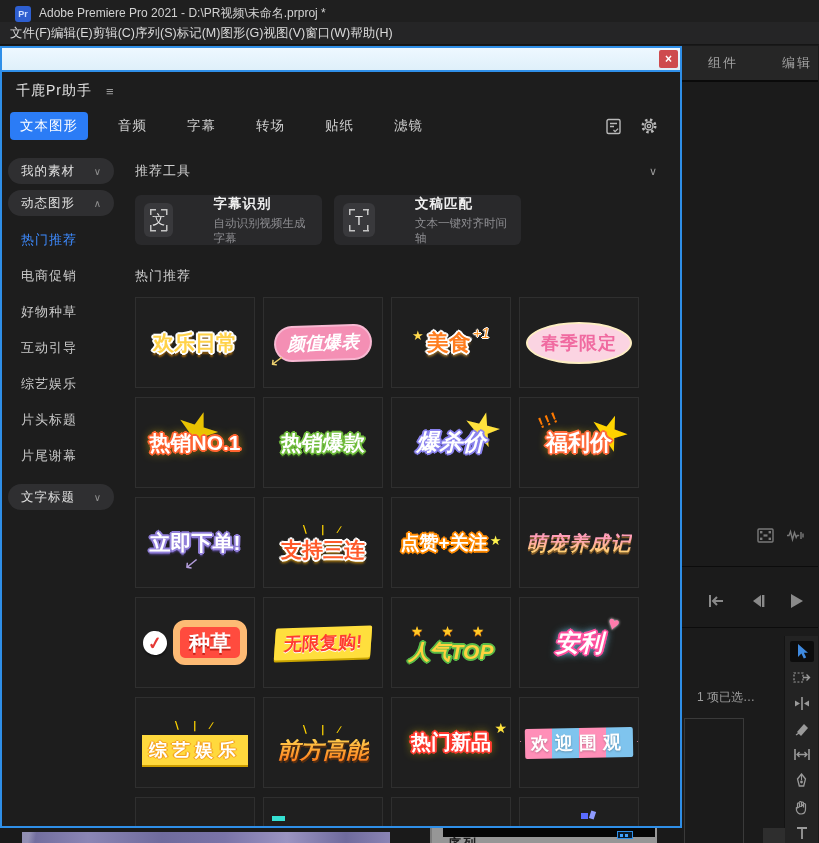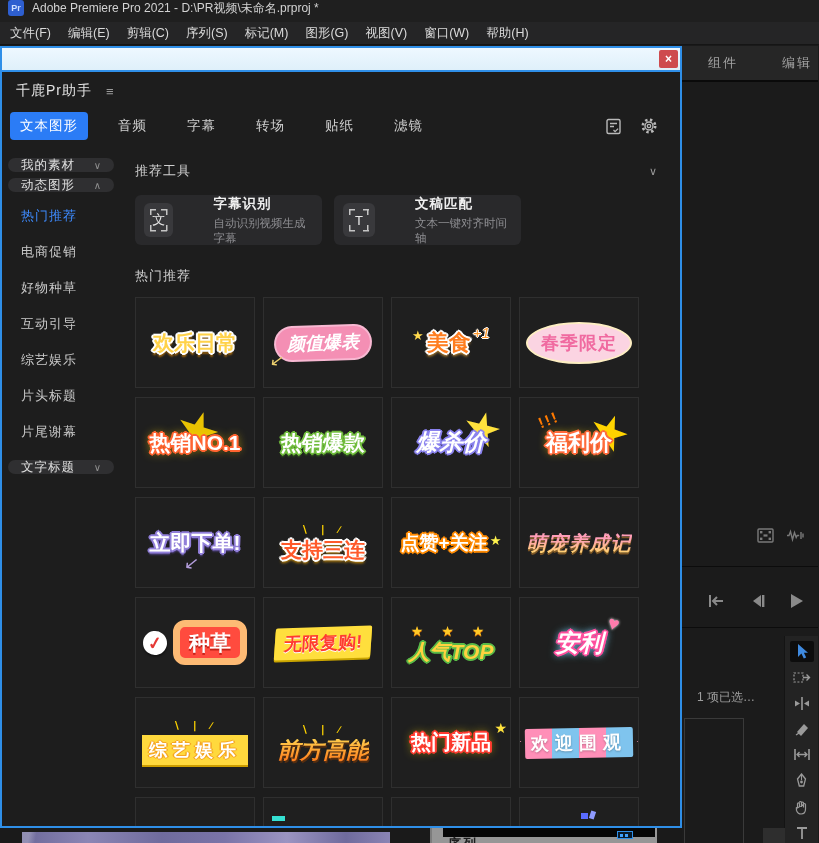--- a/index.html
+++ b/index.html
@@ -4,47 +4,47 @@
 <style>
   * { box-sizing: border-box; margin: 0; padding: 0; }
   html,body { background:#101010; }
   #screen {
     position:relative; width:819px; height:843px; overflow:hidden;
     background:#1a1a1a; font-family:"Liberation Sans", sans-serif;
     -webkit-font-smoothing:antialiased;
   }
   
   .titlebar{position:absolute;left:0;top:0;width:819px;height:22px;background:#1f1f1f;
-    display:flex;align-items:flex-start;gap:8px;padding-left:8px;}
+    display:flex;align-items:flex-end;gap:8px;padding-left:15px;}
   .pr-badge{width:16px;height:16px;border-radius:3px;background:#2e5fd0;color:#cfe0ff;
     font-size:9px;font-weight:bold;display:flex;align-items:center;justify-content:center;}
   .title-text{font-size:12px;color:#d2d2d2;}
   
   .menubar{position:absolute;left:0;top:22px;width:819px;height:23px;background:#252526;
-    display:flex;align-items:center;gap:17px;padding-left:10px;border-bottom:1px solid #151515;}
+    display:flex;align-items:center;padding-left:10px;border-bottom:1px solid #151515;}
   .menubar span{font-size:12.5px;color:#dadada;cursor:default;}
   
   .plugin{position:absolute;left:0;top:46px;width:682px;height:782px;border:2px solid #2f8fe8;
     background:#1d1d1d;}
   .p-titlebar{position:relative;height:24px;background:linear-gradient(#eef8ff,#dff0fa);
     border-bottom:2px solid #2f8fe8;}
   .p-close{position:absolute;right:2px;top:2px;width:19px;height:18px;background:#ce4b4e;
     border-radius:2px;color:#fff;font-size:12px;font-weight:bold;display:flex;
     align-items:center;justify-content:center;cursor:pointer;}
   .p-header{display:flex;align-items:center;gap:14px;padding:10px 14px 0;}
   .p-title{font-size:14px;color:#e3e3e3;letter-spacing:1px;}
   .p-menu-glyph{font-size:13px;color:#9a9a9a;}
   .p-tabs{display:flex;align-items:center;gap:20px;padding:12px 22px 10px 8px;}
   .p-tab{font-size:13.5px;color:#cfcfcf;padding:5px 10px;border-radius:4px;cursor:pointer;letter-spacing:1px;}
   .p-tab.active{background:#2b7cf6;color:#fff;}
   .p-tab-icons{margin-left:auto;display:flex;gap:18px;align-items:center;}
   .p-body{position:absolute;left:0;top:102px;right:0;bottom:0;display:flex;overflow:hidden;}
   
   .p-side{width:118px;flex:none;padding-top:8px;}
-  .side-group{height:14px;margin:0 6px 6px;background:#2f2f31;border-radius:13px;
+  .side-group{height:26px;margin:0 6px 6px;background:#2f2f31;border-radius:13px;
     display:flex;align-items:center;justify-content:space-between;padding:0 13px;cursor:pointer;}
   .side-group .lbl{font-size:12.5px;color:#e0e0e0;letter-spacing:1px;}
   .side-group .chev{font-size:10px;color:#909090;}
   .side-items{margin:4px 0 10px;}
   .side-item{height:36px;display:flex;align-items:center;padding-left:19px;font-size:13px;
     color:#c9c9c9;letter-spacing:1px;cursor:pointer;}
   .side-item.sel{color:#3e8bff;}
   
   .p-main{flex:1;position:relative;overflow:hidden;}
   .sec-head{display:flex;justify-content:space-between;align-items:center;

